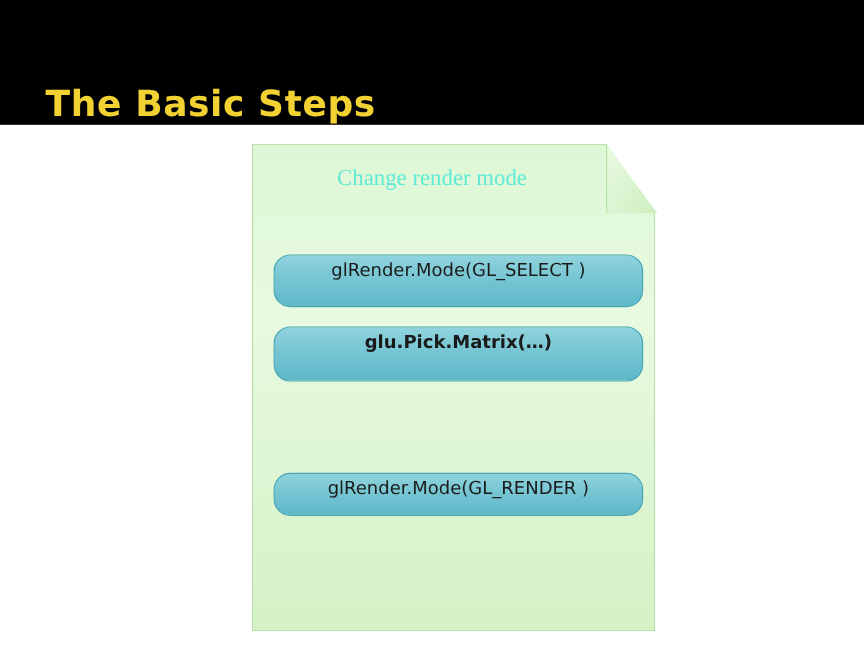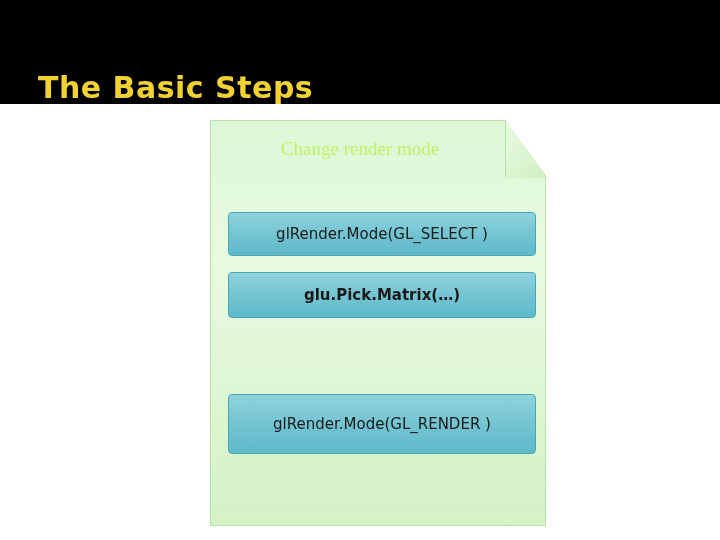--- a/index.html
+++ b/index.html
@@ -73,49 +73,49 @@
     border-left: 1px solid #b7e2a8;
   }
   .page-header {
     position: absolute;
     left: 210px;
     top: 138px;
     width: 300px;
     text-align: center;
     font-family: "Liberation Serif", serif;
     font-size: 19px;
-    color: #bef264;
+    color: #5eead4;
   }
   
   .step {
     position: absolute;
     box-sizing: border-box;
     text-align: center;
     font-family: "DejaVu Sans", sans-serif;
     font-size: 15px;
     color: #1a1a1a;
-    border-radius: 4px;
+    border-radius: 14px;
     display: flex;
-    align-items: center;
+    align-items: flex-start;
     justify-content: center;
     line-height: 1.35;
     padding: 2px 6px;
   }
   .step.teal {
     background: linear-gradient(to bottom, #8fd3dd 0%, #74c4d2 50%, #5fb9c9 100%);
     border: 1px solid #4aa5b6;
   }
   .step.pink {
     background: linear-gradient(to bottom, #ffd3d3 0%, #ffbdbd 55%, #ffaeae 100%);
     border: 1px solid #e88a8a;
   }
   #step-0 { left: 228px; top: 212px; width: 308px; height: 44px; }
   #step-1 { left: 228px; top: 272px; width: 308px; height: 46px; font-weight: bold; }
   #step-2 { left: 228px; top: 336px; width: 308px; height: 42px; }
-  #step-3 { left: 228px; top: 394px; width: 308px; height: 60px; }
+  #step-3 { left: 228px; top: 394px; width: 308px; height: 36px; }
 </style>
 </head>
 <body>
 
 <div id="slide">
 
   <div class="title-band"></div>
   <div class="slide-title">The Basic Steps</div>
 
   <div class="white-area"></div>

